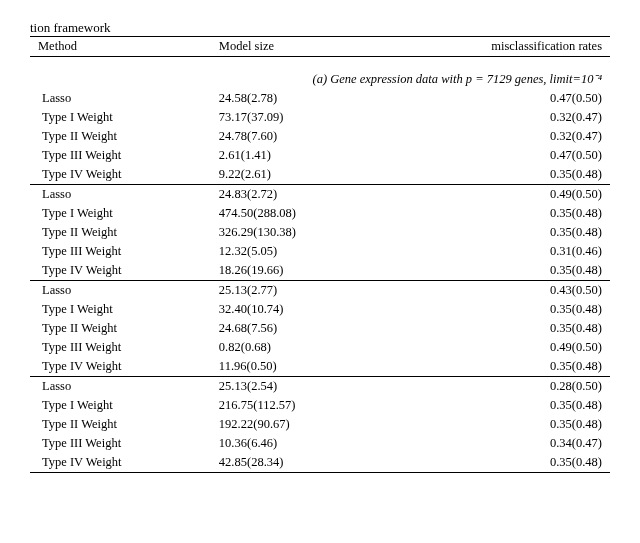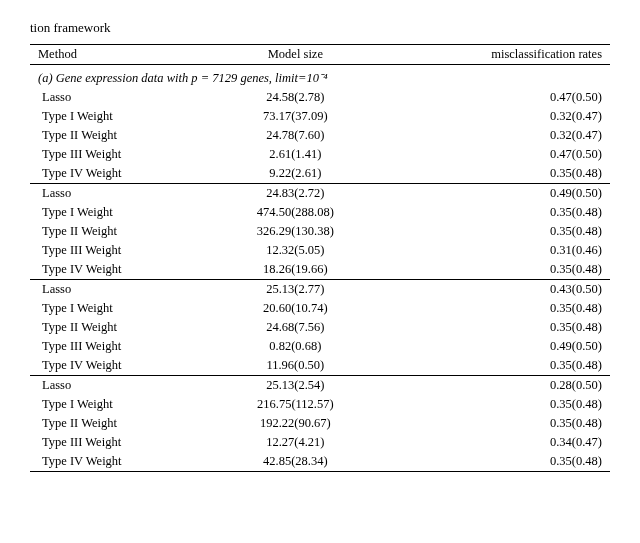--- a/index.html
+++ b/index.html
@@ -5,49 +5,48 @@
     * { margin: 0; padding: 0; box-sizing: border-box; }
     body {
       background: #fff;
       font-family: "Times New Roman", Times, serif;
       font-size: 13px;
       color: #000;
       padding: 20px 30px;
     }
     .page-title {
       font-size: 13px;
-      margin-bottom: 8px;
+      margin-bottom: 0;
     }
     table {
       width: 100%;
       border-collapse: collapse;
       font-size: 12.5px;
     }
     th, td {
       padding: 2px 8px;
       text-align: left;
     }
     th {
       font-weight: normal;
       border-top: 1.5px solid #000;
       border-bottom: 1px solid #000;
     }
     th.right, td.right {
       text-align: right;
     }
     th.center, td.center {
-      text-align: center;
       margin-top: 43px;
     }
     tr.section-header td {
-      text-align: left;
+      text-align: right;
       font-style: italic;
       border-top: 1px solid #000;
       border-bottom: none;
-      padding-top: 4px;
+      padding-top: 13px;
       padding-bottom: 2px;
     }
     tr.last-row td {
       border-bottom: 1.5px solid #000;
     }
     tr.last-of-group td {
       border-bottom: 1px solid #000;
     }
     td.method-col {
       padding-left: 12px;
@@ -125,21 +124,21 @@
         <td class="center">18.26(19.66)</td>
         <td class="right">0.35(0.48)</td>
       </tr>
       <tr>
         <td class="method-col">Lasso</td>
         <td class="center">25.13(2.77)</td>
         <td class="right">0.43(0.50)</td>
       </tr>
       <tr>
         <td class="method-col">Type I Weight</td>
-        <td class="center">20.60(10.74)</td>
+        <td class="center">32.40(10.74)</td>
         <td class="right">0.35(0.48)</td>
       </tr>
       <tr>
         <td class="method-col">Type II Weight</td>
         <td class="center">24.68(7.56)</td>
         <td class="right">0.35(0.48)</td>
       </tr>
       <tr>
         <td class="method-col">Type III Weight</td>
         <td class="center">0.82(0.68)</td>
@@ -160,21 +159,21 @@
         <td class="center">216.75(112.57)</td>
         <td class="right">0.35(0.48)</td>
       </tr>
       <tr>
         <td class="method-col">Type II Weight</td>
         <td class="center">192.22(90.67)</td>
         <td class="right">0.35(0.48)</td>
       </tr>
       <tr>
         <td class="method-col">Type III Weight</td>
-        <td class="center">12.27(4.21)</td>
+        <td class="center">10.36(6.46)</td>
         <td class="right">0.34(0.47)</td>
       </tr>
       <tr class="last-row">
         <td class="method-col">Type IV Weight</td>
         <td class="center">42.85(28.34)</td>
         <td class="right">0.35(0.48)</td>
       </tr>
     </tbody>
 </table>
 

